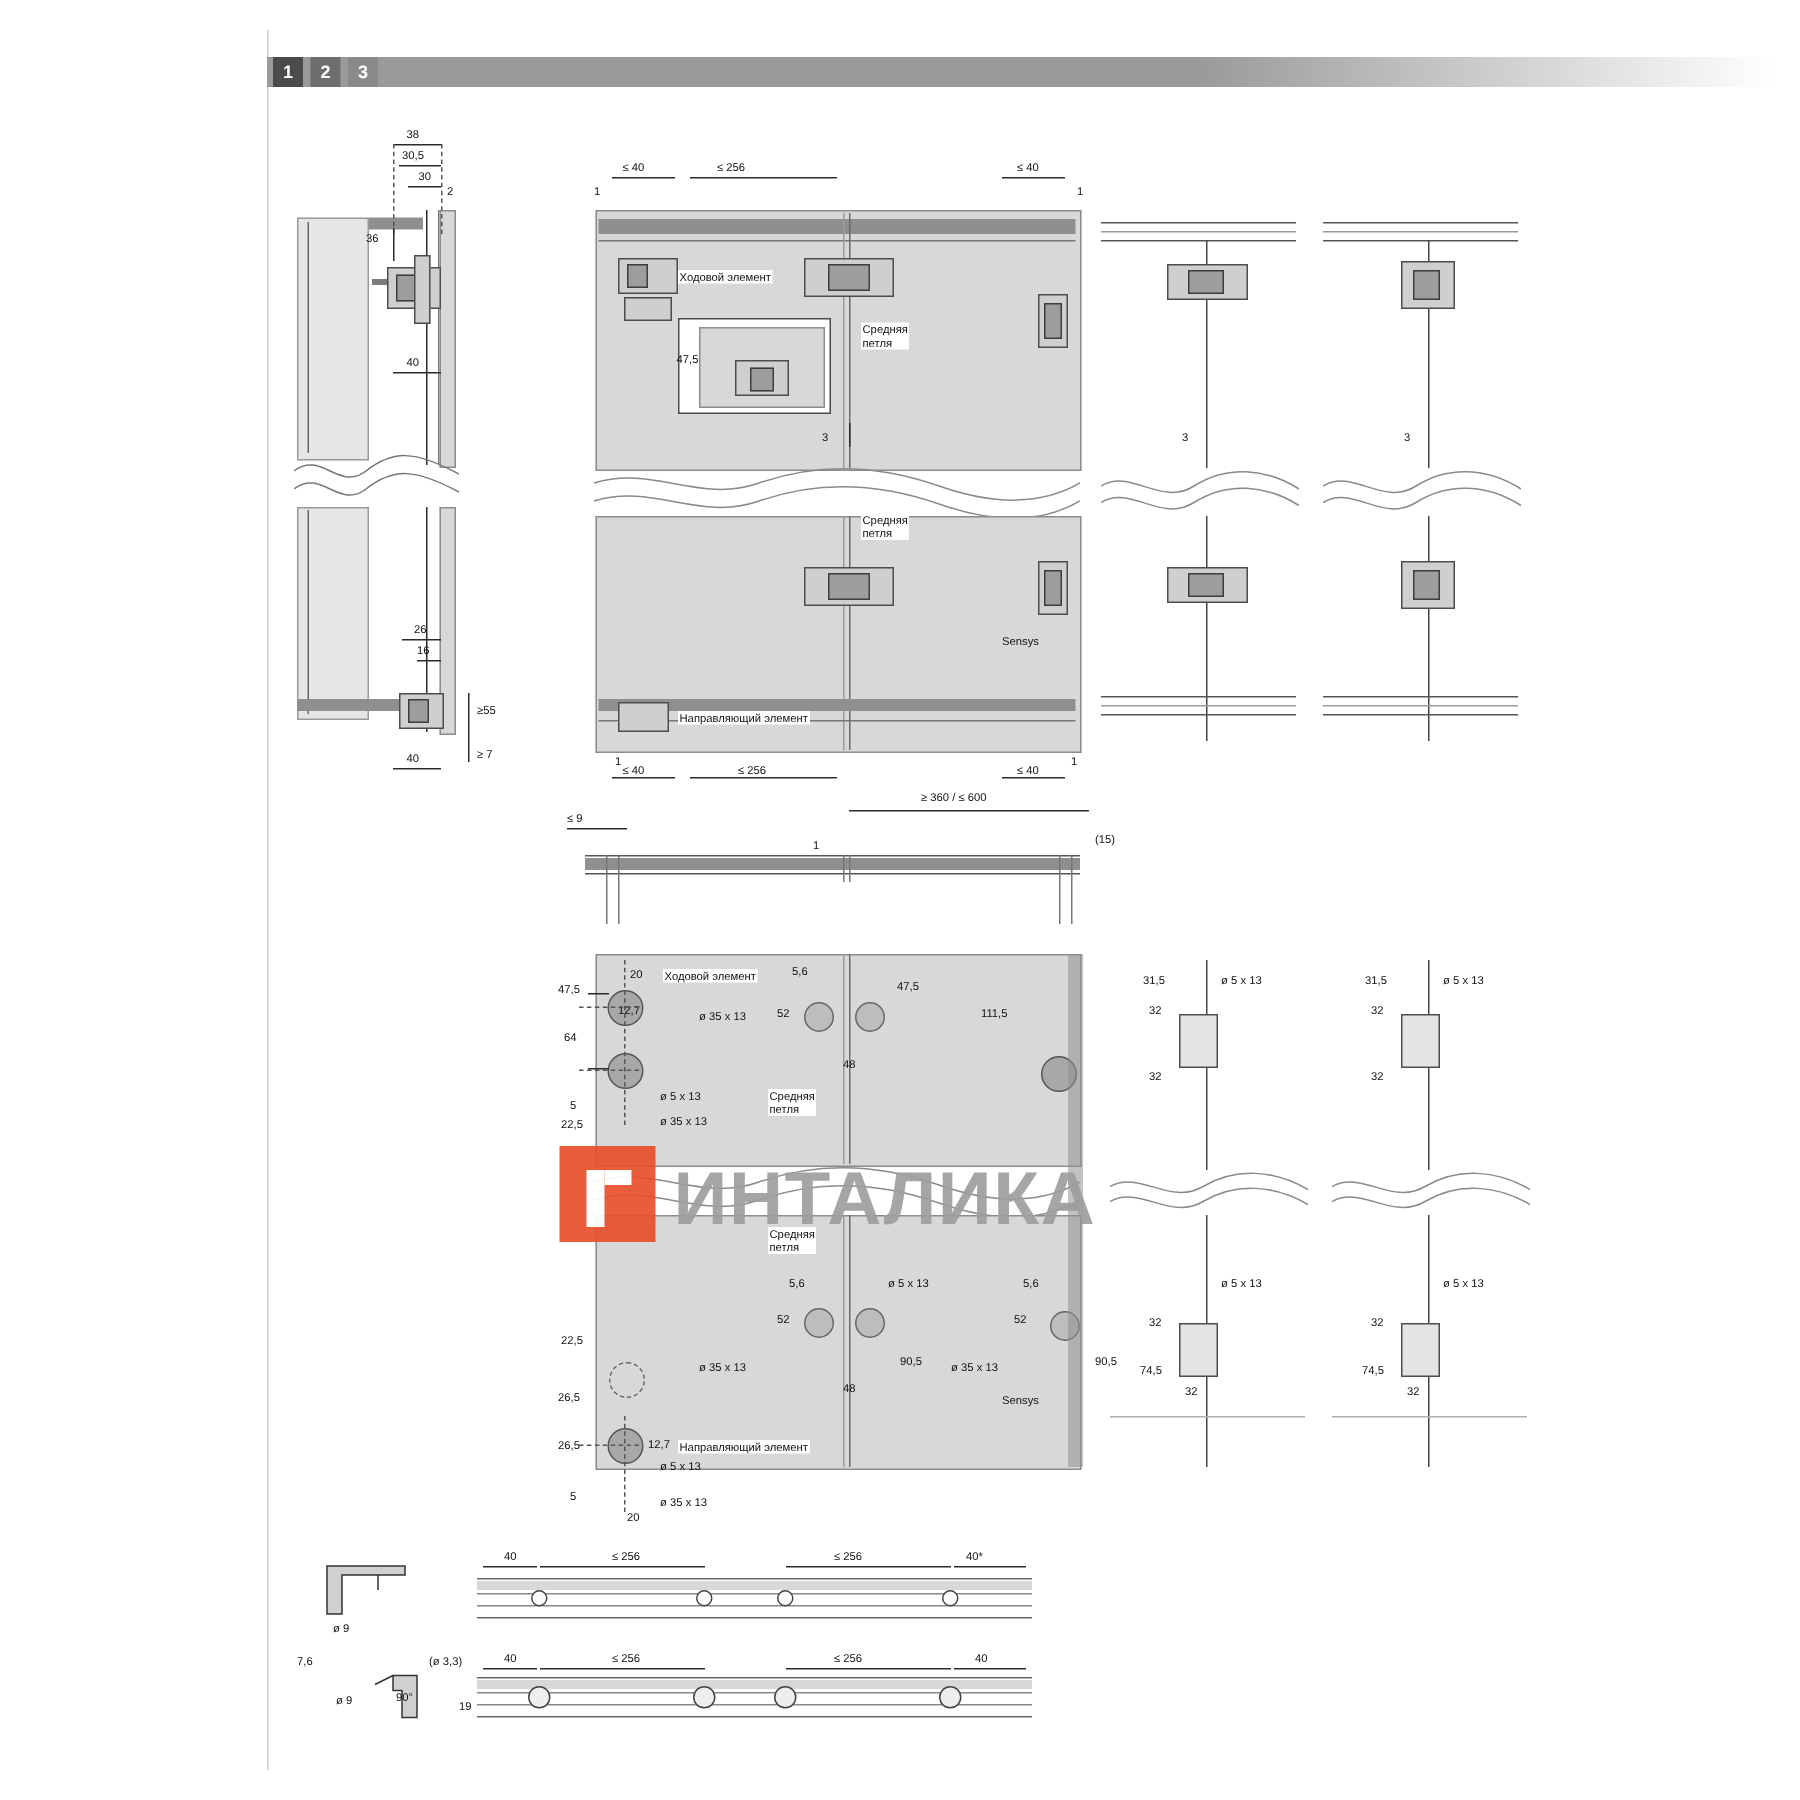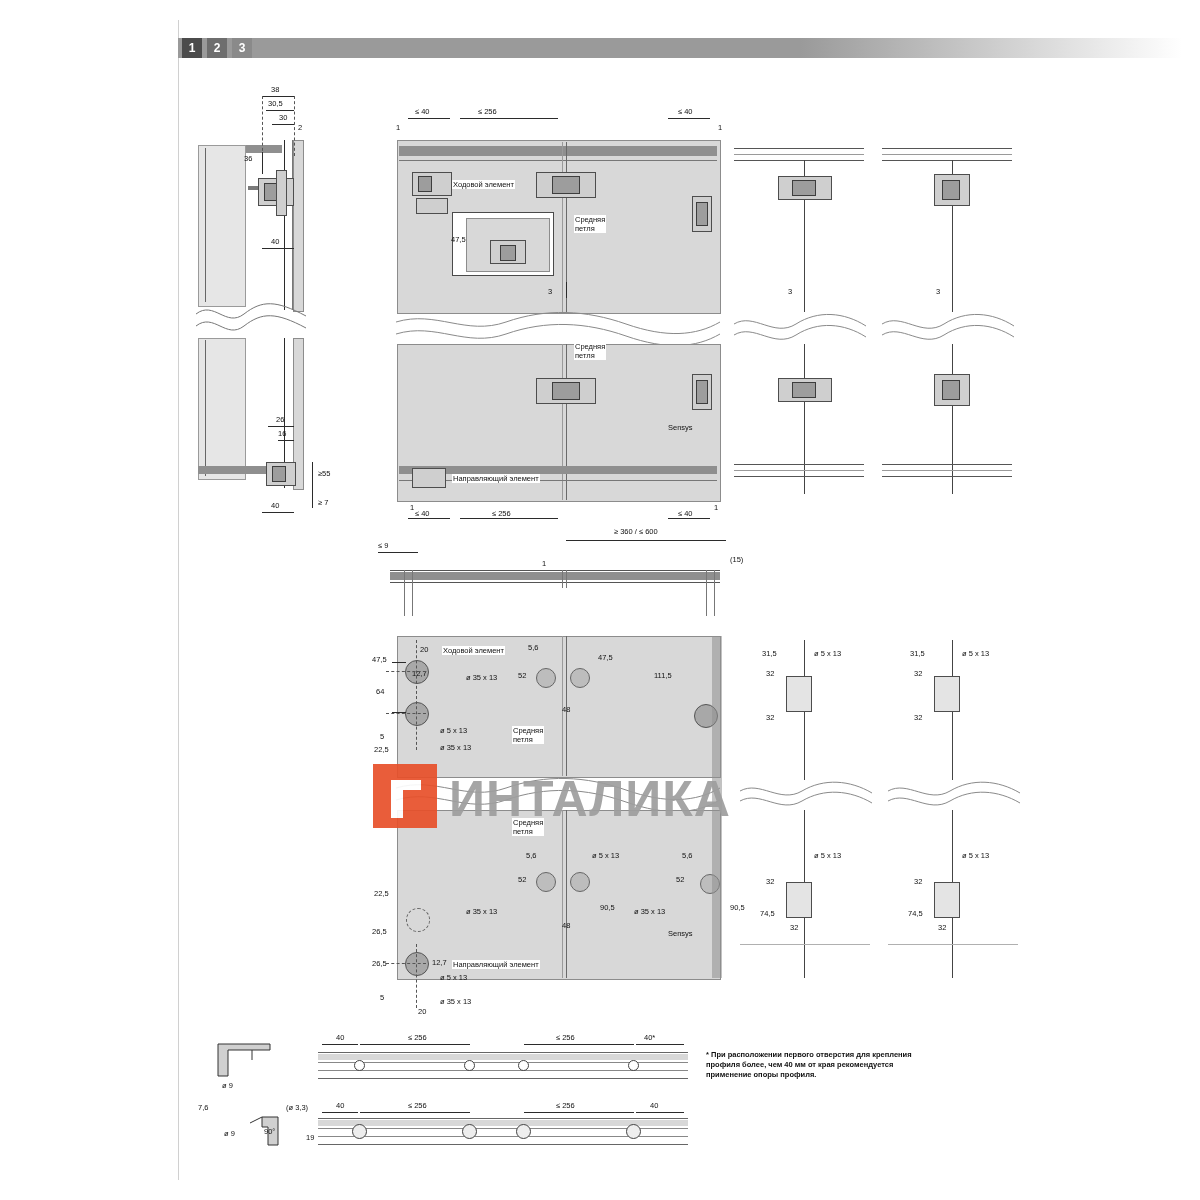--- a/index.html
+++ b/index.html
@@ -423,16 +423,13 @@
     <div class="dim" style="left:322px;top:1112px;width:36px;"></div>
     <div class="lbl" style="left:336px;top:1102px;">40</div>
     <div class="dim" style="left:360px;top:1112px;width:110px;"></div>
     <div class="lbl" style="left:408px;top:1102px;">≤ 256</div>
     <div class="dim" style="left:524px;top:1112px;width:110px;"></div>
     <div class="lbl" style="left:556px;top:1102px;">≤ 256</div>
     <div class="dim" style="left:636px;top:1112px;width:48px;"></div>
     <div class="lbl" style="left:650px;top:1102px;">40</div>
   </div>
 
-  <div class="note" style="left:706px;top:1050px;width:280px;">* При расположении первого отверстия для крепления
-профиля более, чем 40 мм от края рекомендуется
-применение опоры профиля.</div>
 </div>
 
 </body></html>

